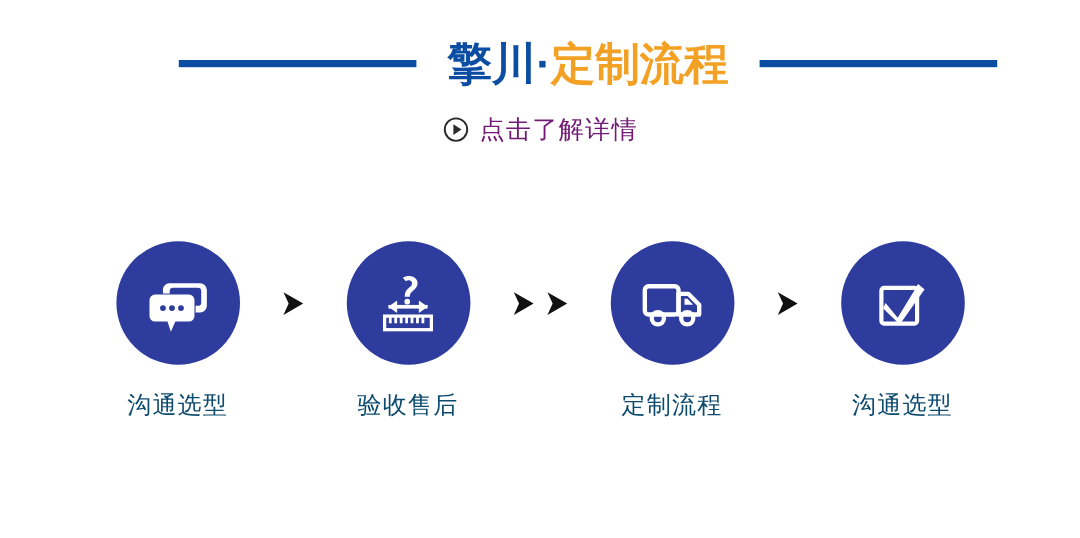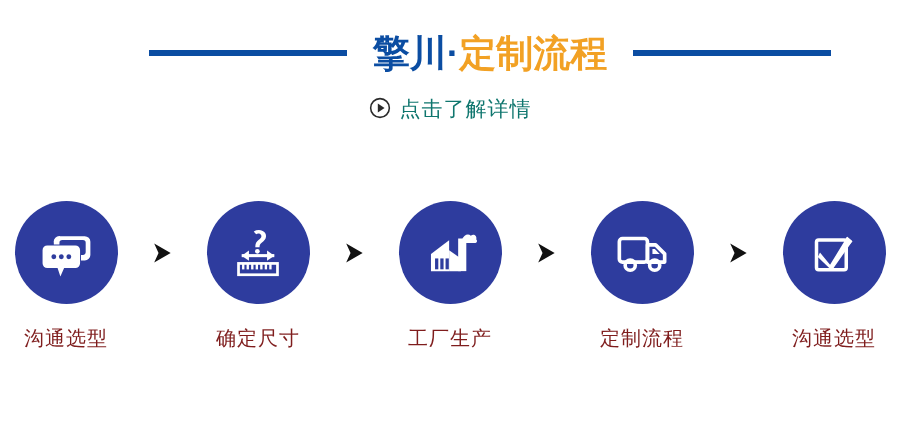--- a/index.html
+++ b/index.html
@@ -68,21 +68,21 @@
     gap: 9px;
   }
   .play-icon {
     width: 22px;
     height: 22px;
     flex: 0 0 auto;
     display: block;
   }
   .subtitle-text {
     font-size: 21px;
-    color: #0f766e;
+    color: #701a75;
     letter-spacing: 1px;
     white-space: nowrap;
     line-height: 1;
   }
 
   
   .steps {
     position: absolute;
     top: 201px;
     left: 0;
@@ -106,21 +106,21 @@
     background: #2E3C9E;
     display: flex;
     align-items: center;
     justify-content: center;
     flex: 0 0 auto;
   }
   .circle svg { display: block; }
   .step-label {
     margin-top: 24px;
     font-size: 20px;
-    color: #7f1d1d;
+    color: #0c4a6e;
     letter-spacing: 1px;
     white-space: nowrap;
     line-height: 1;
   }
 
   .sep {
     width: 28px;
     flex: 0 0 auto;
     display: flex;
     align-items: center;
@@ -190,47 +190,31 @@
             <rect x="14.4" y="43.5" width="2.6" height="6.6" fill="#ffffff"></rect>
             <rect x="19.4" y="43.5" width="2.6" height="6.6" fill="#ffffff"></rect>
             <rect x="24.4" y="43.5" width="2.6" height="6.6" fill="#ffffff"></rect>
             <rect x="29.4" y="43.5" width="2.6" height="6.6" fill="#ffffff"></rect>
             <rect x="34.4" y="43.5" width="2.6" height="6.6" fill="#ffffff"></rect>
             <rect x="39.4" y="43.5" width="2.6" height="6.6" fill="#ffffff"></rect>
             <rect x="44.4" y="43.5" width="2.6" height="6.6" fill="#ffffff"></rect>
           </svg>
         </span>
       </div>
-      <div class="step-label">确定尺寸</div>
-    </div>
-
-    <div class="sep">
-      <span>
-        <svg viewBox="0 0 30 30" width="26" height="26" aria-hidden="true">
-          <path d="M6 4 L25 15 L6 26 L11 15 Z" fill="#111111"></path>
-        </svg>
-      </span>
-    </div>
-
-    <div class="step">
-      <div class="circle">
-        <span>
-          <svg viewBox="0 0 64 64" width="58" height="58" aria-hidden="true">
-            <path d="M41 52 L41 16 L50 16 L50 52 Z" fill="#ffffff"></path>
-            <path d="M11 52 L11 33 L31 18 L31 52 Z" fill="#ffffff"></path>
-            <path d="M31 52 L31 29 L44 38 L44 52 Z" fill="#ffffff"></path>
-            <path d="M45 18 C47 12 52 10 55 13 C58 10.5 62 13 61 17 C62.5 18 62 21 59 21 L45 21 Z" fill="#ffffff"></path>
-            <rect x="15.5" y="38" width="3.6" height="12" fill="#2E3C9E"></rect>
-            <rect x="21.3" y="38" width="3.6" height="12" fill="#2E3C9E"></rect>
-            <rect x="27.1" y="38" width="3.6" height="12" fill="#2E3C9E"></rect>
-          </svg>
-        </span>
-      </div>
-      <div class="step-label">工厂生产</div>
-    </div>
+      <div class="step-label">验收售后</div>
+    </div>
+
+    <div class="sep">
+      <span>
+        <svg viewBox="0 0 30 30" width="26" height="26" aria-hidden="true">
+          <path d="M6 4 L25 15 L6 26 L11 15 Z" fill="#111111"></path>
+        </svg>
+      </span>
+    </div>
+
 
     <div class="sep">
       <span>
         <svg viewBox="0 0 30 30" width="26" height="26" aria-hidden="true">
           <path d="M6 4 L25 15 L6 26 L11 15 Z" fill="#111111"></path>
         </svg>
       </span>
     </div>
 
     <div class="step">

